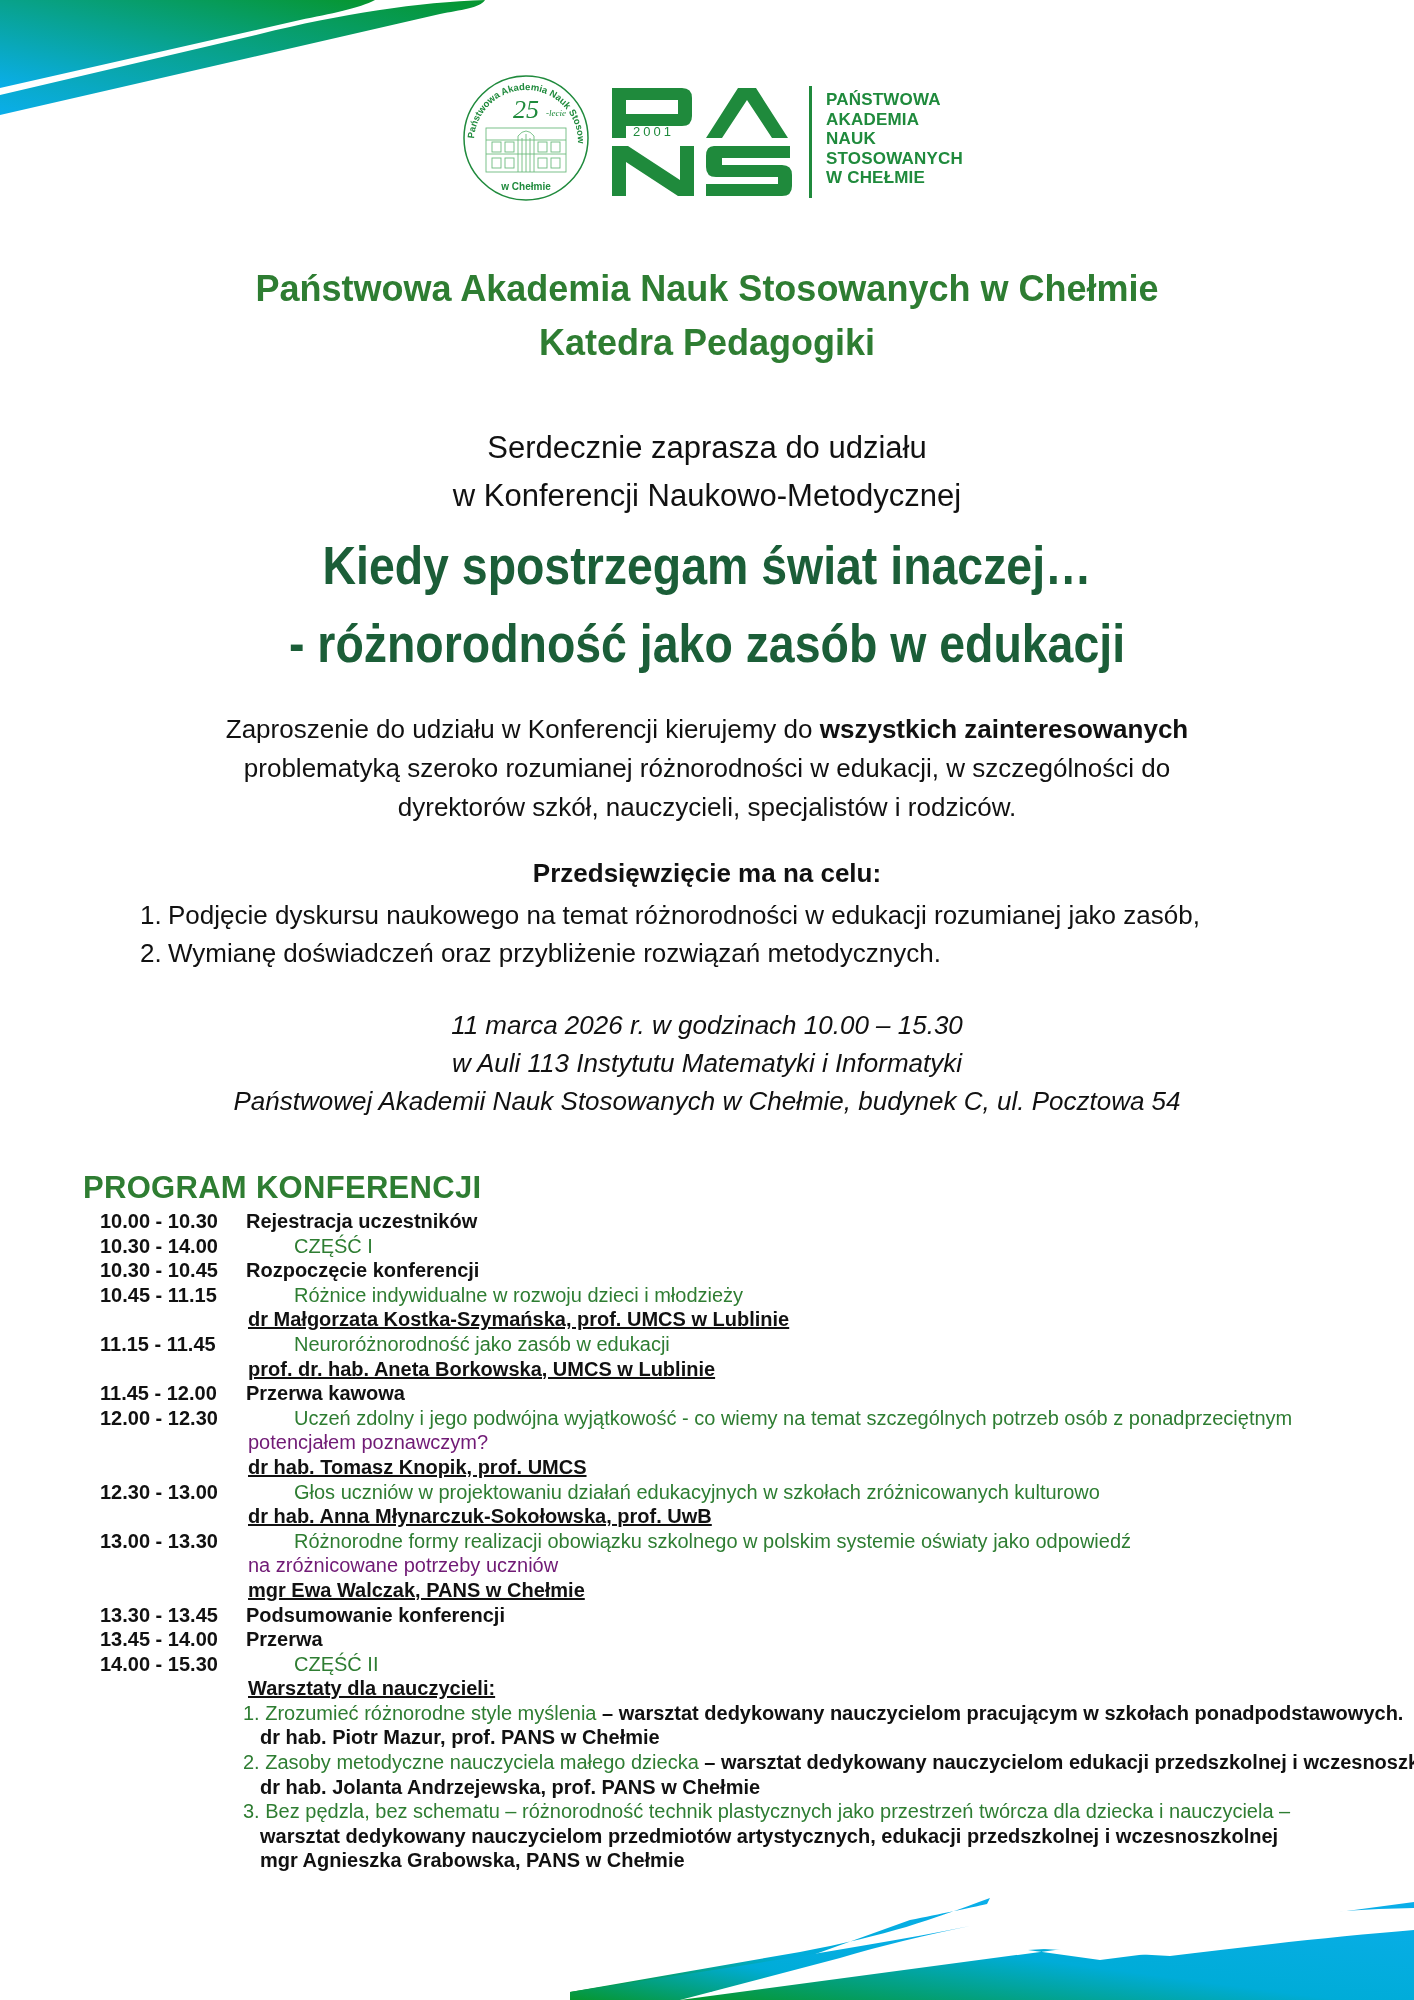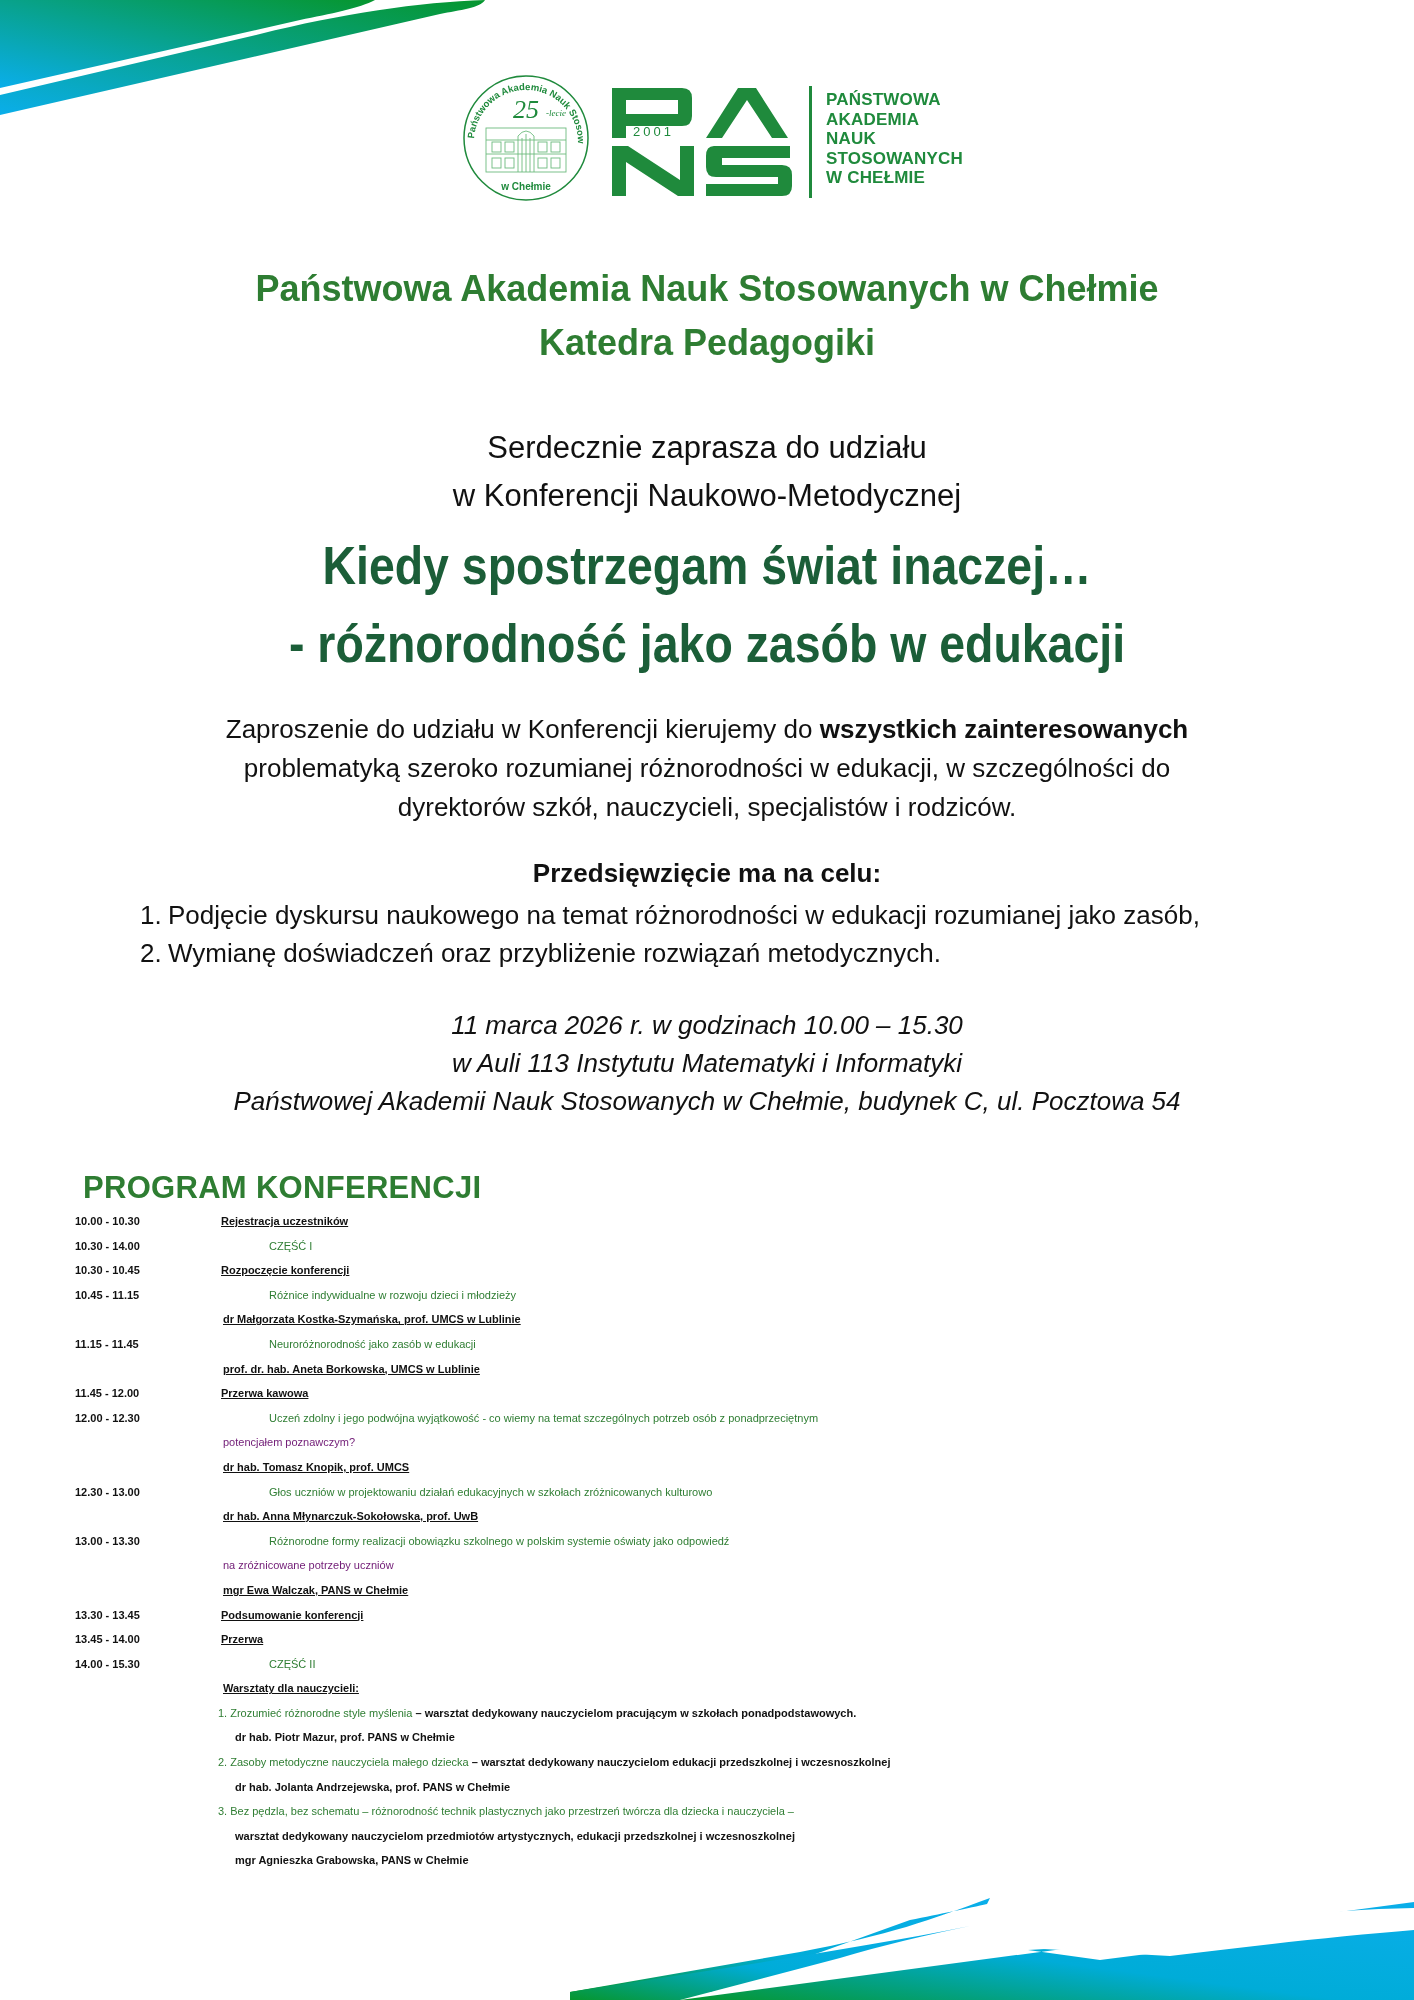--- a/index.html
+++ b/index.html
@@ -25,27 +25,27 @@
   .intro { top: 710px; font-size: 26px; line-height: 39px; color: #111; }
   .intro b { font-weight: bold; }
   .aims-head { top: 858px; font-size: 26px; font-weight: bold; }
   .aims { position: absolute; top: 896px; left: 140px; font-size: 26px; line-height: 38px; margin: 0; padding: 0; list-style: none; }
   .aims li { white-space: nowrap; }
   .aims .num { display: inline-block; width: 28px; }
   .when { top: 1006px; font-style: italic; font-size: 26px; line-height: 38px; }
 
   .prog-title { position: absolute; left: 83px; top: 1170px; color: #2e7d32; font-weight: bold;
                 font-size: 31px; letter-spacing: 0.3px; }
-  .prog { position: absolute; left: 75px; top: 1209px; width: 1280px; font-size: 11px; line-height: 24.6px; }
+  .prog { position: absolute; left: 100px; top: 1209px; width: 1280px; font-size: 20px; line-height: 24.6px; }
   .row { display: flex; white-space: nowrap; }
   .time { width: 146px; font-weight: bold; }
   .title-g { color: #2e7d32; margin-left: 48px; }
   .sub { padding-left: 148px; white-space: nowrap; font-weight: 600; text-decoration: underline; }
   .sub-g { padding-left: 148px; white-space: nowrap; color: #701a75; }
-  .plain { font-weight: 600; text-decoration: underline; }
+  .plain { font-weight: 600; }
   .ws { padding-left: 143px; white-space: nowrap; }
   .ws2 { padding-left: 160px; white-space: nowrap; font-weight: 600; }
   .wsnum { color: #2e7d32; }
   .wsdesc { font-weight: 600; }
 </style>
 </head>
 <body>
 
 <svg class="swoosh-top" viewBox="0 0 500 130">
   <defs>

